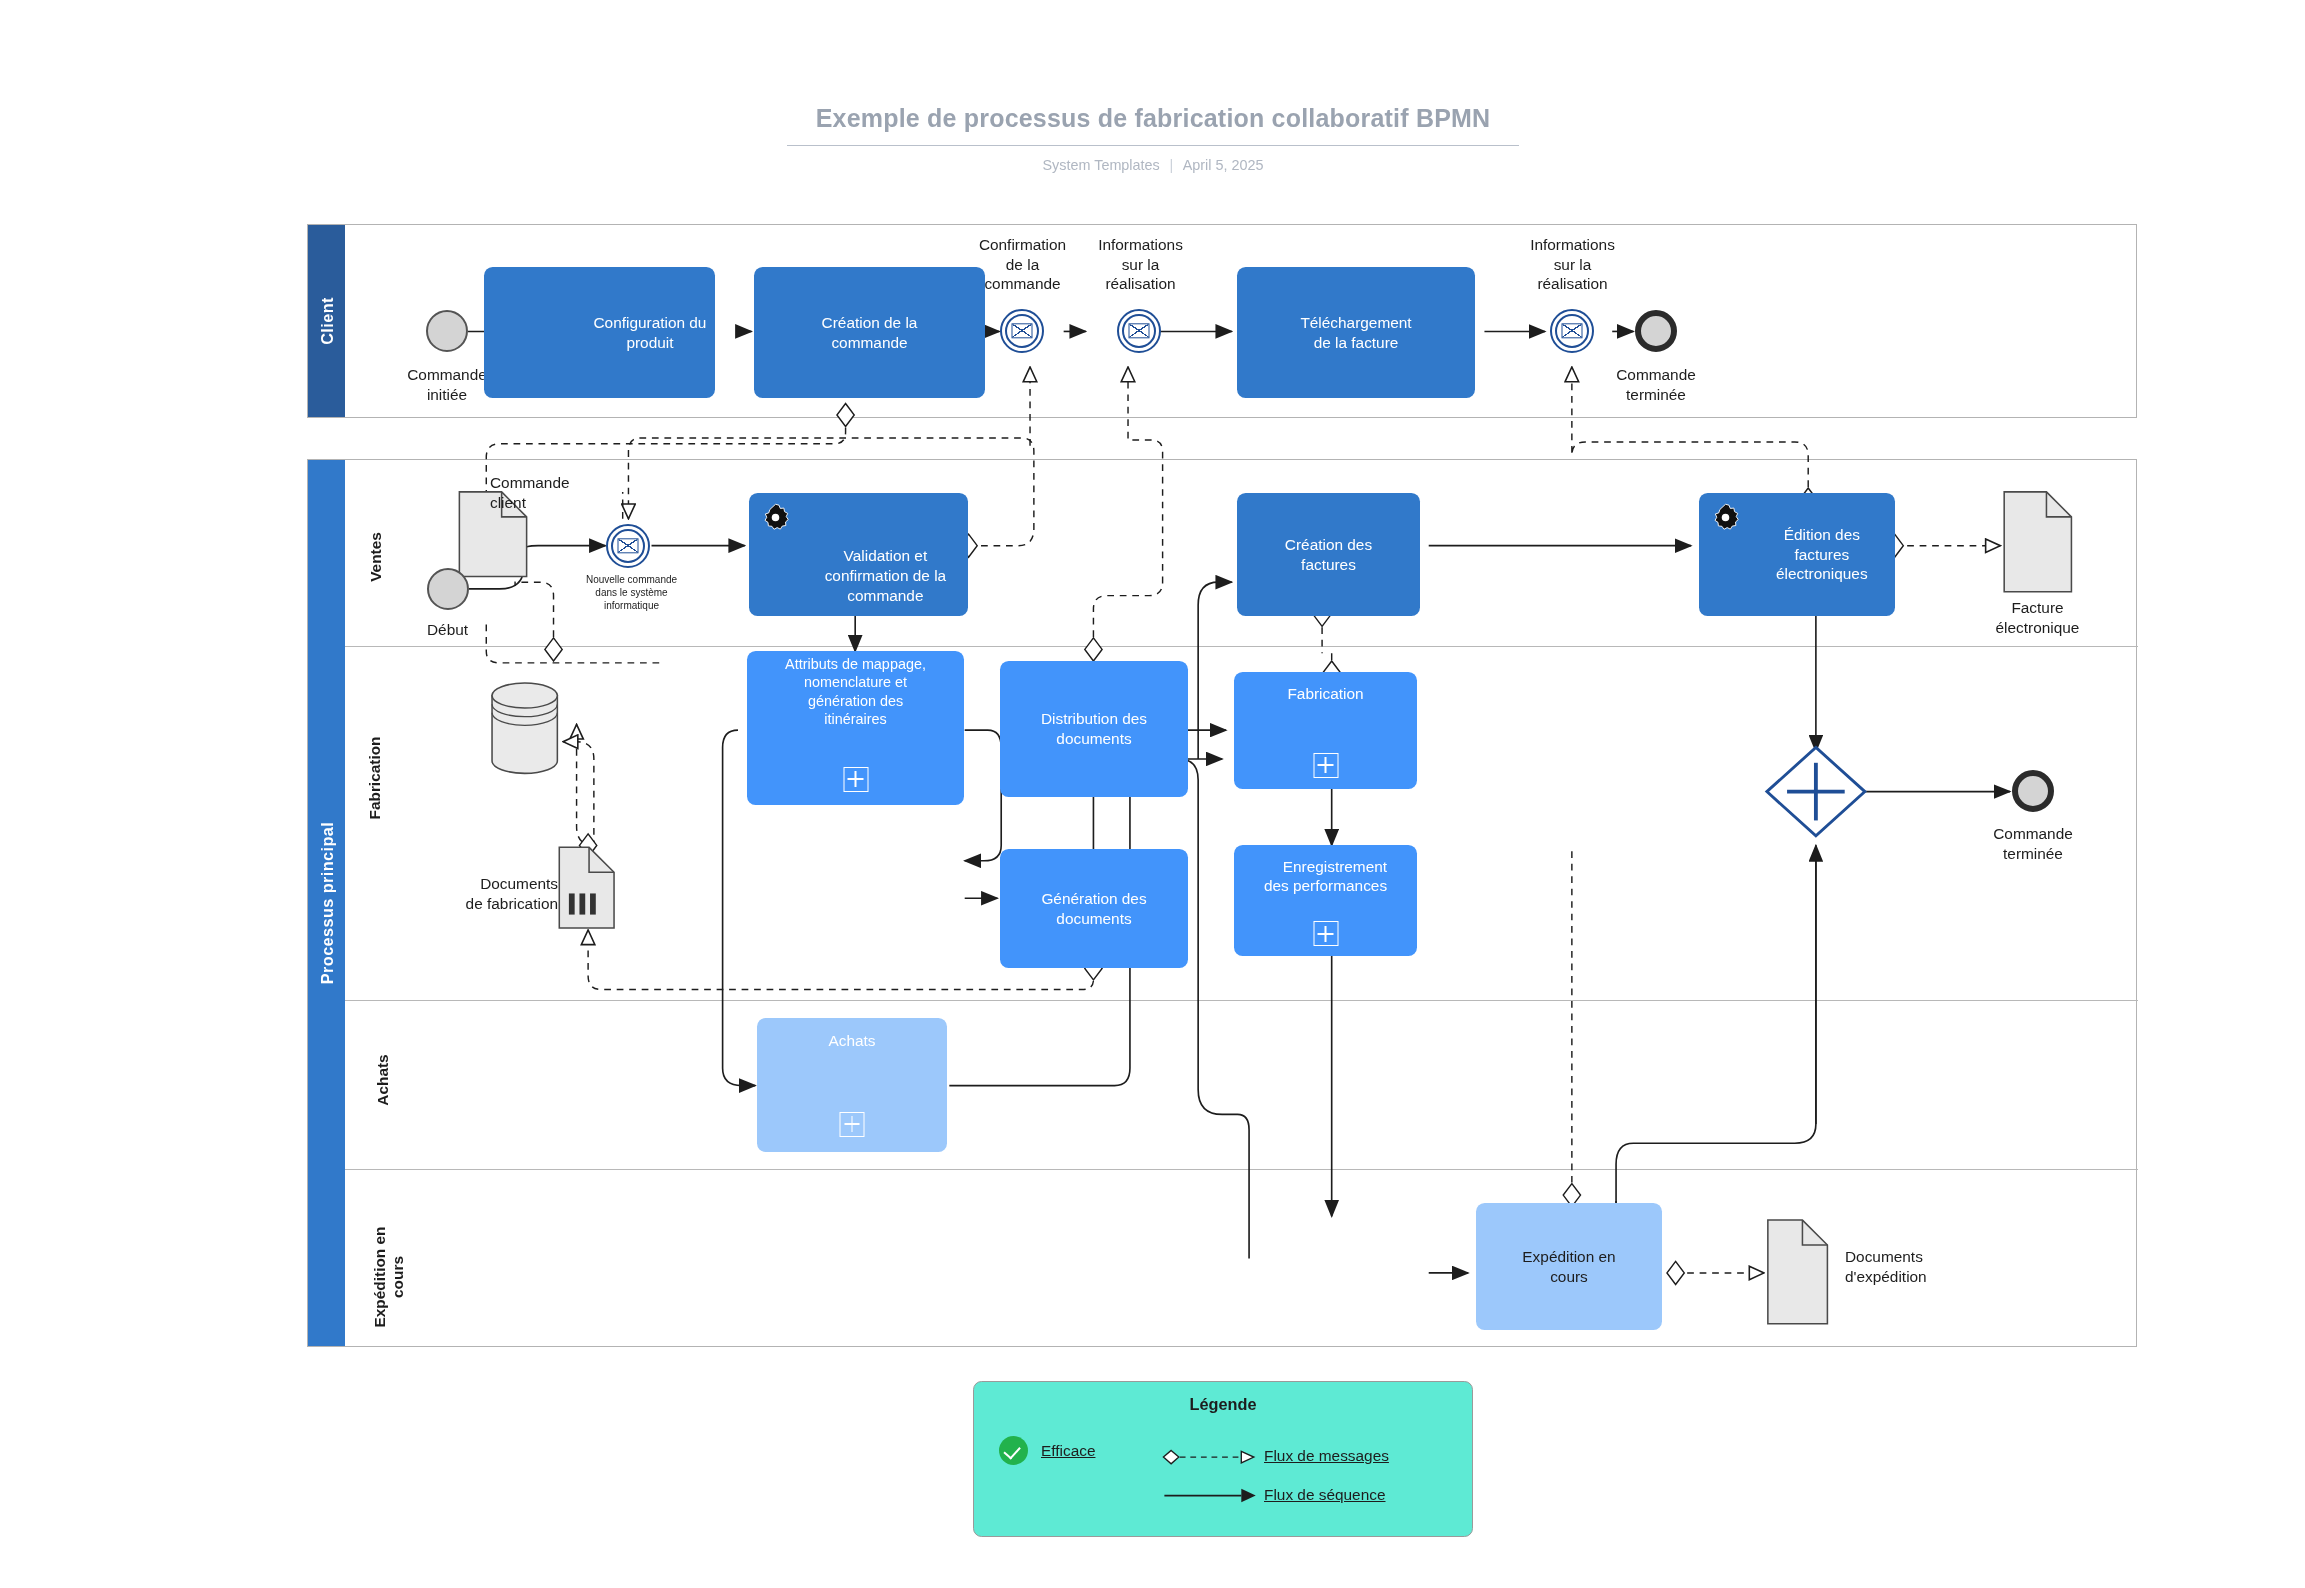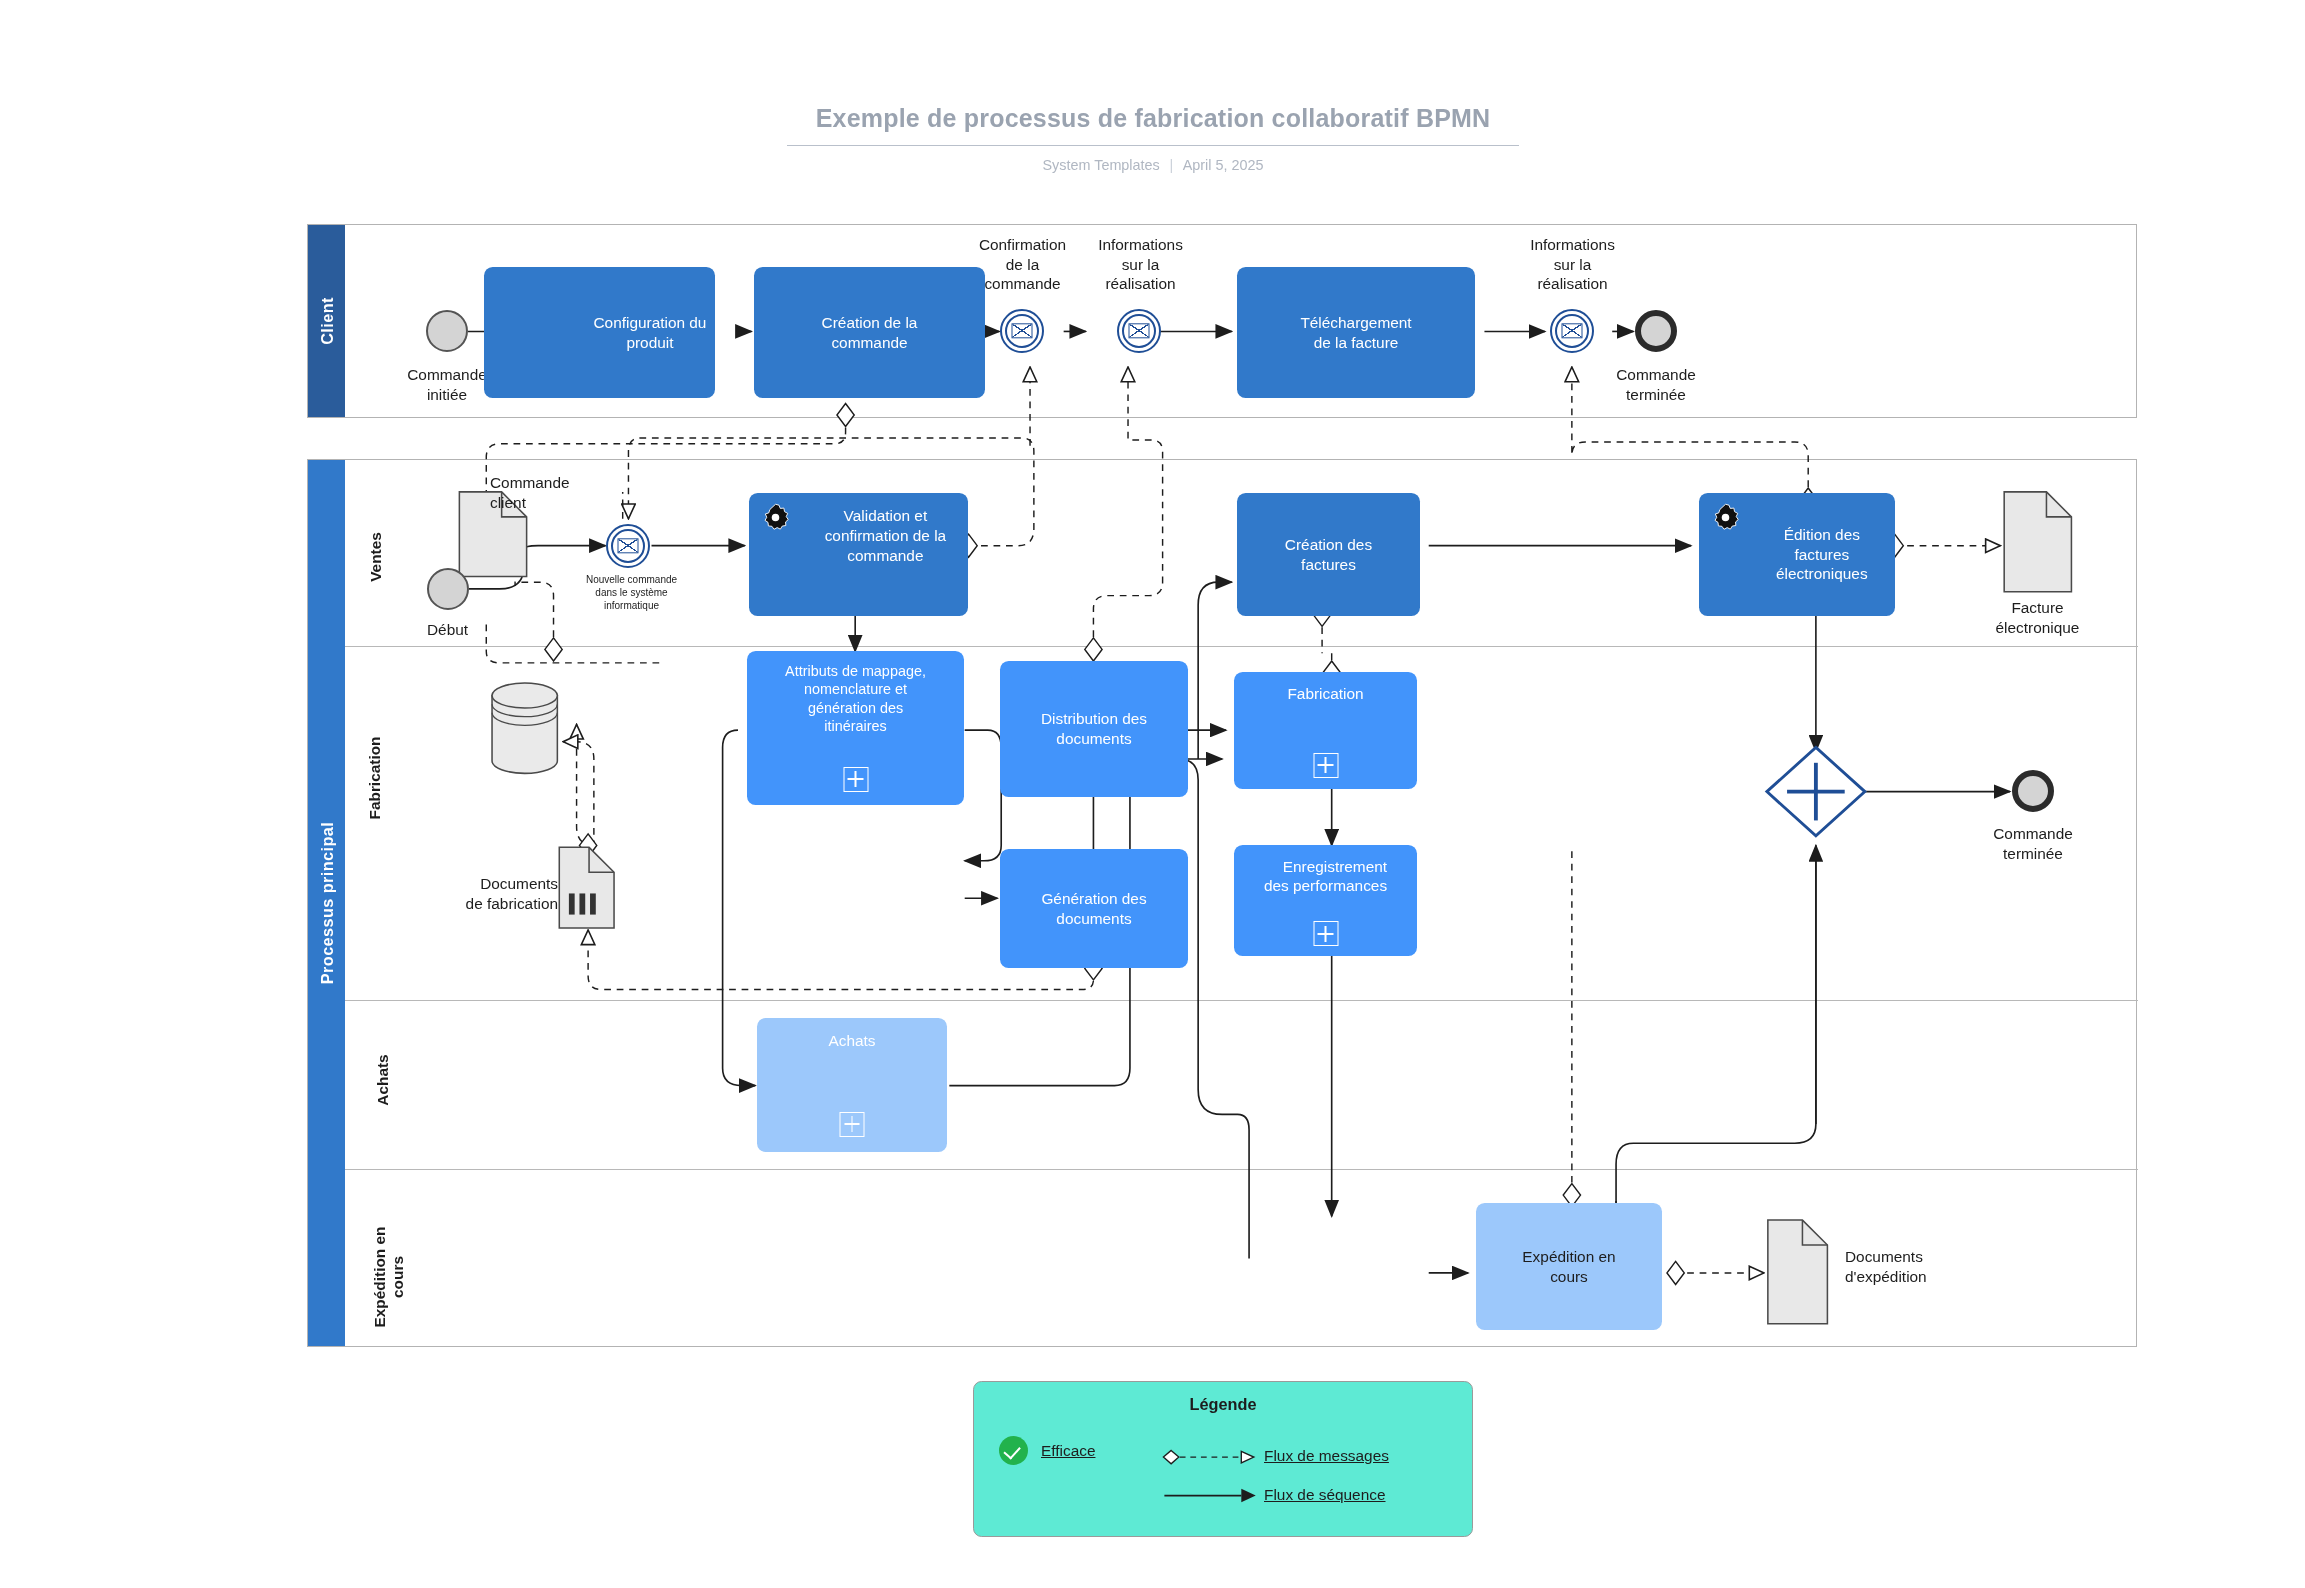--- a/index.html
+++ b/index.html
@@ -295,21 +295,21 @@
 dans le système
 informatique</div>
 
 <div class="task dk topalign" style="left:749px;top:493px;width:219px;height:123px;justify-content:flex-end;padding-right:9.6px;">
   <svg class="gear" viewBox="0 0 40 40">
     <g fill="#111" stroke="#fff" stroke-width="1.1">
       <path d="M20 4 l4.2 1 1.6 4 4.3-.4 .9 4.3 3.8 2.1 -1.8 3.9 2.4 3.6 -3.2 2.9 .3 4.3 -4.3 .7 -2.3 3.7 -3.9-1.9 -3.8 2.1 -2.5-3.6 -4.3-.5 -.5-4.3 -3.6-2.4 2.1-3.8 -1.7-4 4.1-1.3 1.4-4.1z"></path>
     </g>
     <circle cx="20" cy="20" r="5.6" fill="#fff" stroke="#111" stroke-width="2"></circle>
   </svg>
-  <span class="lbl" style="white-space:pre-line;width:146px;">Validation et
+  <span class="lbl" style="white-space:pre-line;width:146px;margin-top:40px;">Validation et
 confirmation de la
 commande</span>
 </div>
 
 <div class="task dk" style="left:1237px;top:493px;width:183px;height:123px;">
   <span class="lbl" style="white-space:pre-line;">Création des
 factures</span>
 </div>
 
 <div class="task dk" style="left:1699px;top:493px;width:196px;height:123px;justify-content:flex-end;padding-right:7.7px;">
@@ -323,21 +323,21 @@
 factures
 électroniques</span>
 </div>
 
 <div class="cap" style="left:1956px;top:598px;width:163px;">Facture
 électronique</div>
 
 <div class="cap" style="left:400px;top:874px;width:158px;text-align:right;">Documents
 de fabrication</div>
 
-<div class="task md" style="left:747px;top:651px;width:217px;height:154px;align-items:flex-start;padding-top:11px;">
+<div class="task md" style="left:747px;top:651px;width:217px;height:154px;align-items:flex-start;padding-top:4px;">
   <span class="lbl" style="white-space:pre-line;font-size:14.4px;">Attributs de mappage,
 nomenclature et
 génération des
 itinéraires</span>
   <span class="subproc" style="bottom:13.4px;"></span>
 </div>
 
 
 <div class="task md" style="left:1000px;top:661px;width:188px;height:136px;">
   <span class="lbl" style="white-space:pre-line;">Distribution des

